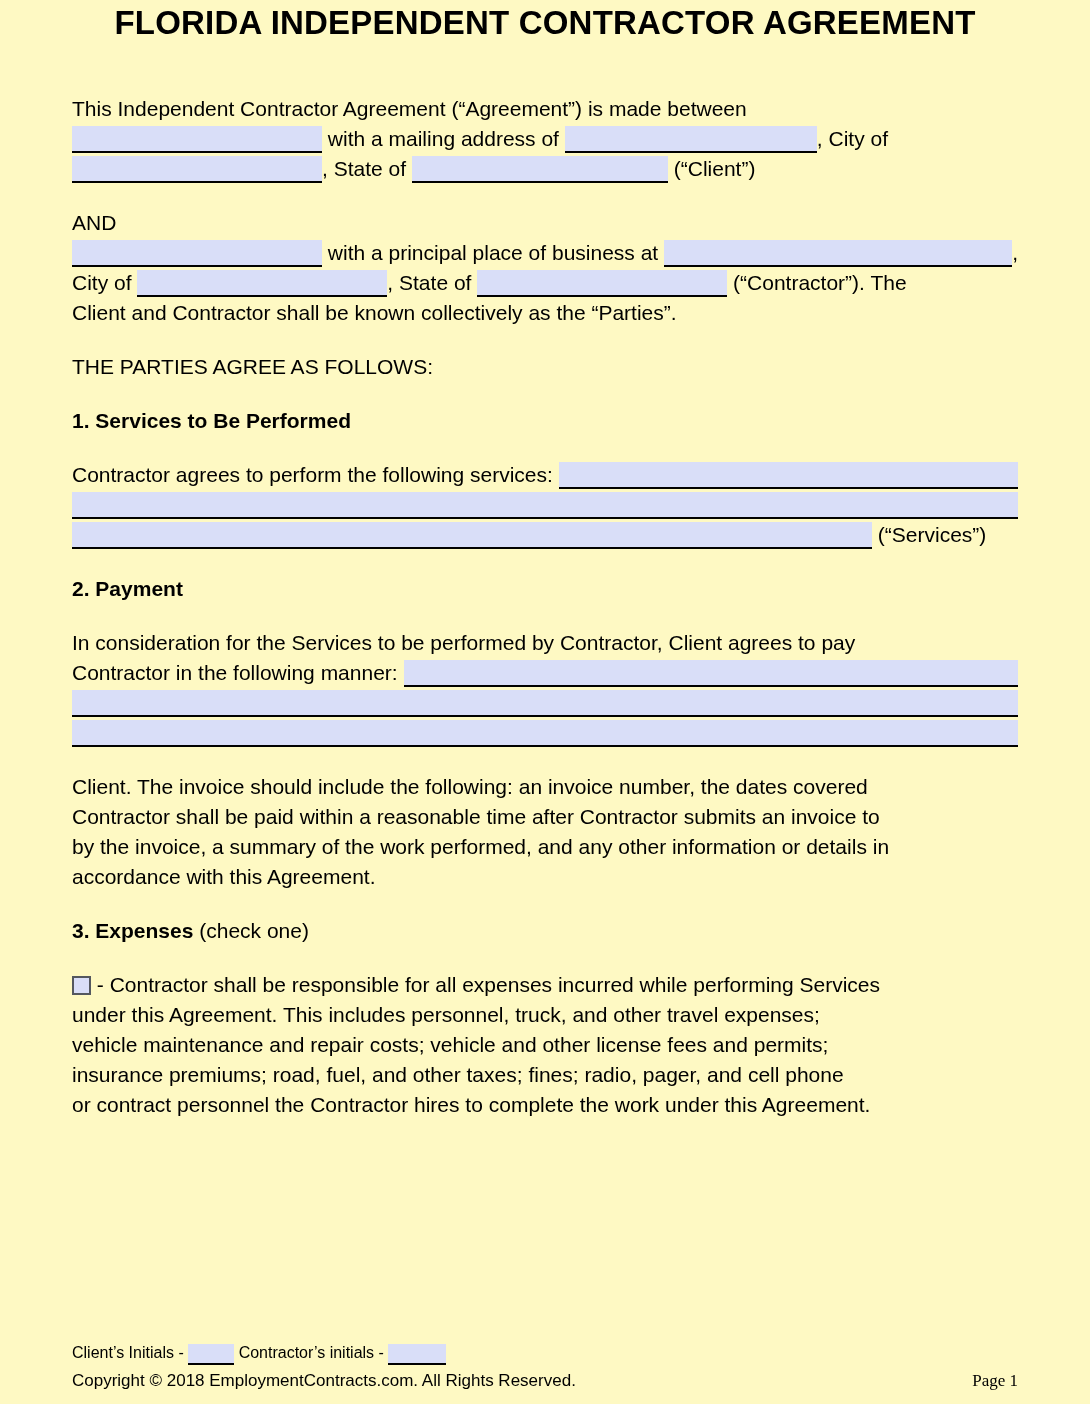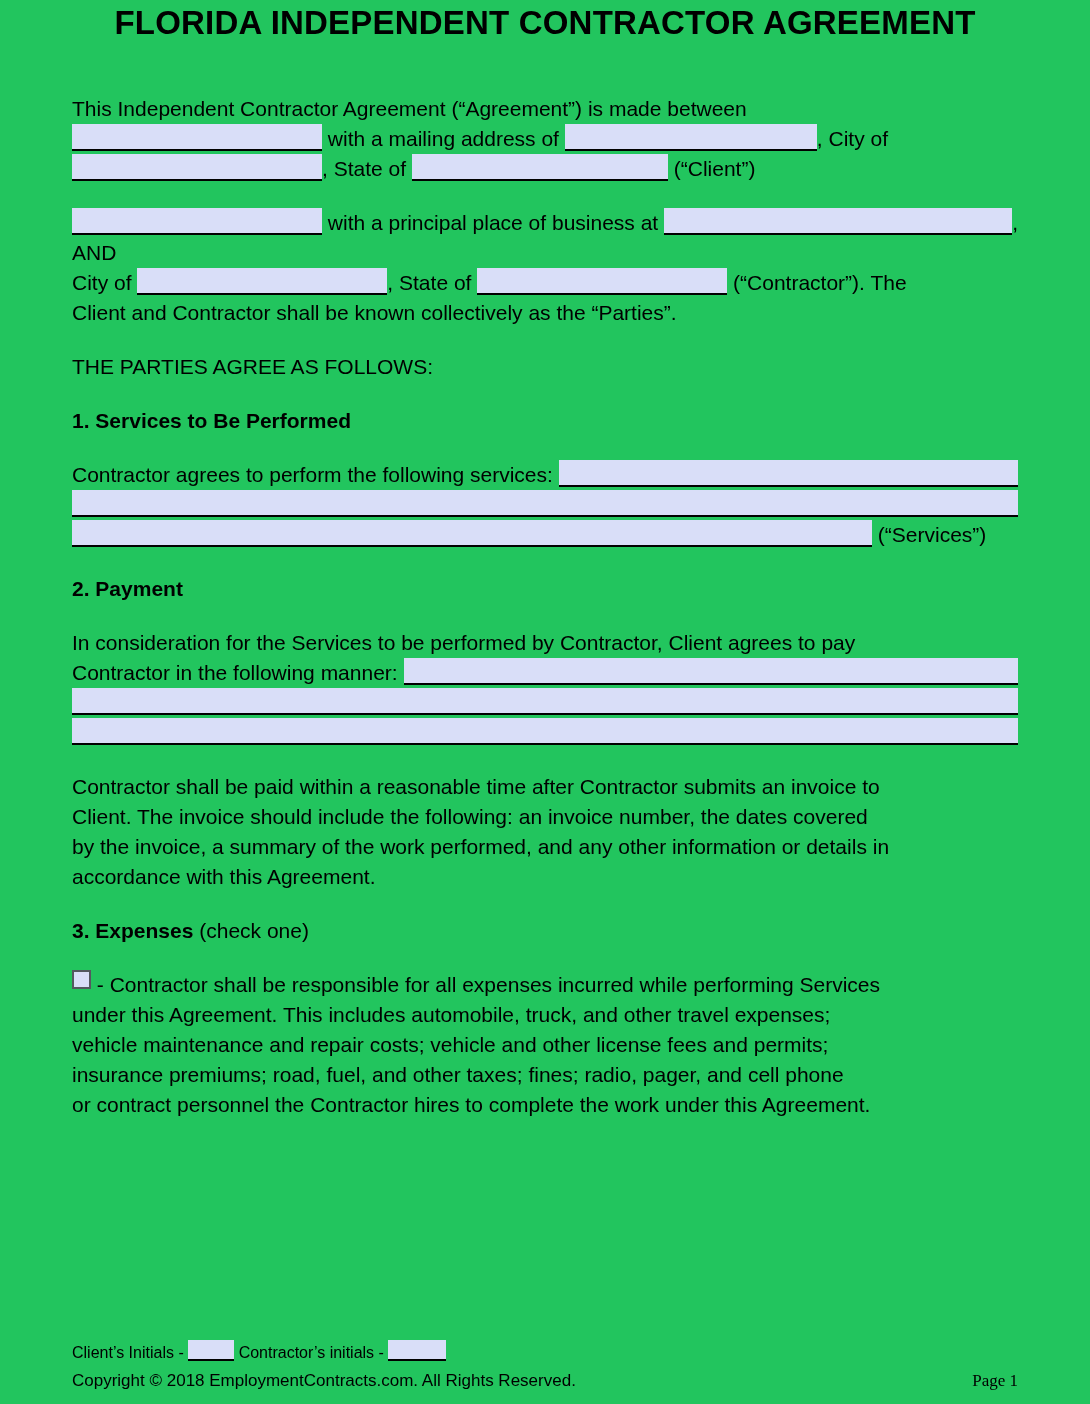--- a/index.html
+++ b/index.html
@@ -1,32 +1,32 @@
 <!DOCTYPE html>
 <html style="--field-bg: #d9def8;"><head>
 <meta charset="utf-8">
 <title>Florida Independent Contractor Agreement</title>
 <style>
   html,body{margin:0;padding:0;background:#ffffff;}
   .page{
     position:relative;
     width:1090px;height:1404px;
-    background:#22c55e;
+    background:#fef9c3;
     font-family:"Liberation Sans","DejaVu Sans",sans-serif;
     color:#000000;
     box-sizing:border-box;
     overflow:hidden;
   }
   .content{position:absolute;left:72px;right:72px;top:0;}
   .doc-title{
     font-size:33px;font-weight:bold;text-align:center;
     padding-top:4px;margin:0 0 52px 0;letter-spacing:0.2px;
   }
   .para{margin:0 0 24px 0;font-size:21px;}
-  .line{display:flex;align-items:flex-start;height:30px;}
+  .line{display:flex;align-items:flex-end;height:30px;}
   .txt{white-space:pre;line-height:30px;}
   .b{font-weight:bold;}
   .blank{
     display:inline-block;height:25px;flex:0 0 auto;
     background:var(--field-bg,#d9def8);
     border-bottom:2px solid #000000;
     margin-bottom:1px;
   }
   .blank.grow{flex:1 1 auto;}
   .checkbox{
@@ -68,27 +68,27 @@
           </div>
           <div class="line">
             <span class="blank" style="width: 250px;"></span>
             <span class="txt">, State of </span>
             <span class="blank" style="width: 256px;"></span>
             <span class="txt"> (“Client”)</span>
           </div>
         </div>
         <div class="para">
           <div class="line">
+            <span class="txt">AND</span>
+          </div>
+          <div class="line">
             <span class="blank" style="width: 250px;"></span>
             <span class="txt"> with a principal place of business at </span>
             <span class="blank grow"></span>
             <span class="txt">,</span>
-          </div>
-          <div class="line">
-            <span class="txt">AND</span>
           </div>
           <div class="line">
             <span class="txt">City of </span>
             <span class="blank" style="width: 250px;"></span>
             <span class="txt">, State of </span>
             <span class="blank" style="width: 250px;"></span>
             <span class="txt"> (“Contractor”). The</span>
           </div>
           <div class="line">
             <span class="txt">Client and Contractor shall be known collectively as the “Parties”.</span>
@@ -132,45 +132,45 @@
           </div>
           <div class="line">
             <span class="blank grow"></span>
           </div>
           <div class="line">
             <span class="blank grow"></span>
           </div>
         </div>
         <div class="para">
           <div class="line">
-            <span class="txt">Contractor shall be paid within a reasonable time after Contractor submits an invoice to</span>
+            <span class="txt">Client. The invoice should include the following: an invoice number, the dates covered</span>
           </div>
           <div class="line">
-            <span class="txt">Client. The invoice should include the following: an invoice number, the dates covered</span>
+            <span class="txt">Contractor shall be paid within a reasonable time after Contractor submits an invoice to</span>
           </div>
           <div class="line">
             <span class="txt">by the invoice, a summary of the work performed, and any other information or details in</span>
           </div>
           <div class="line">
             <span class="txt">accordance with this Agreement.</span>
           </div>
         </div>
         <div class="para">
           <div class="line">
             <span class="txt b">3. Expenses</span>
             <span class="txt"> (check one)</span>
           </div>
         </div>
         <div class="para">
           <div class="line">
             <span class="checkbox"></span>
             <span class="txt"> - Contractor shall be responsible for all expenses incurred while performing Services</span>
           </div>
           <div class="line">
-            <span class="txt">under this Agreement. This includes automobile, truck, and other travel expenses;</span>
+            <span class="txt">under this Agreement. This includes personnel, truck, and other travel expenses;</span>
           </div>
           <div class="line">
             <span class="txt">vehicle maintenance and repair costs; vehicle and other license fees and permits;</span>
           </div>
           <div class="line">
             <span class="txt">insurance premiums; road, fuel, and other taxes; fines; radio, pager, and cell phone</span>
           </div>
           <div class="line">
             <span class="txt">or contract personnel the Contractor hires to complete the work under this Agreement.</span>
           </div>

